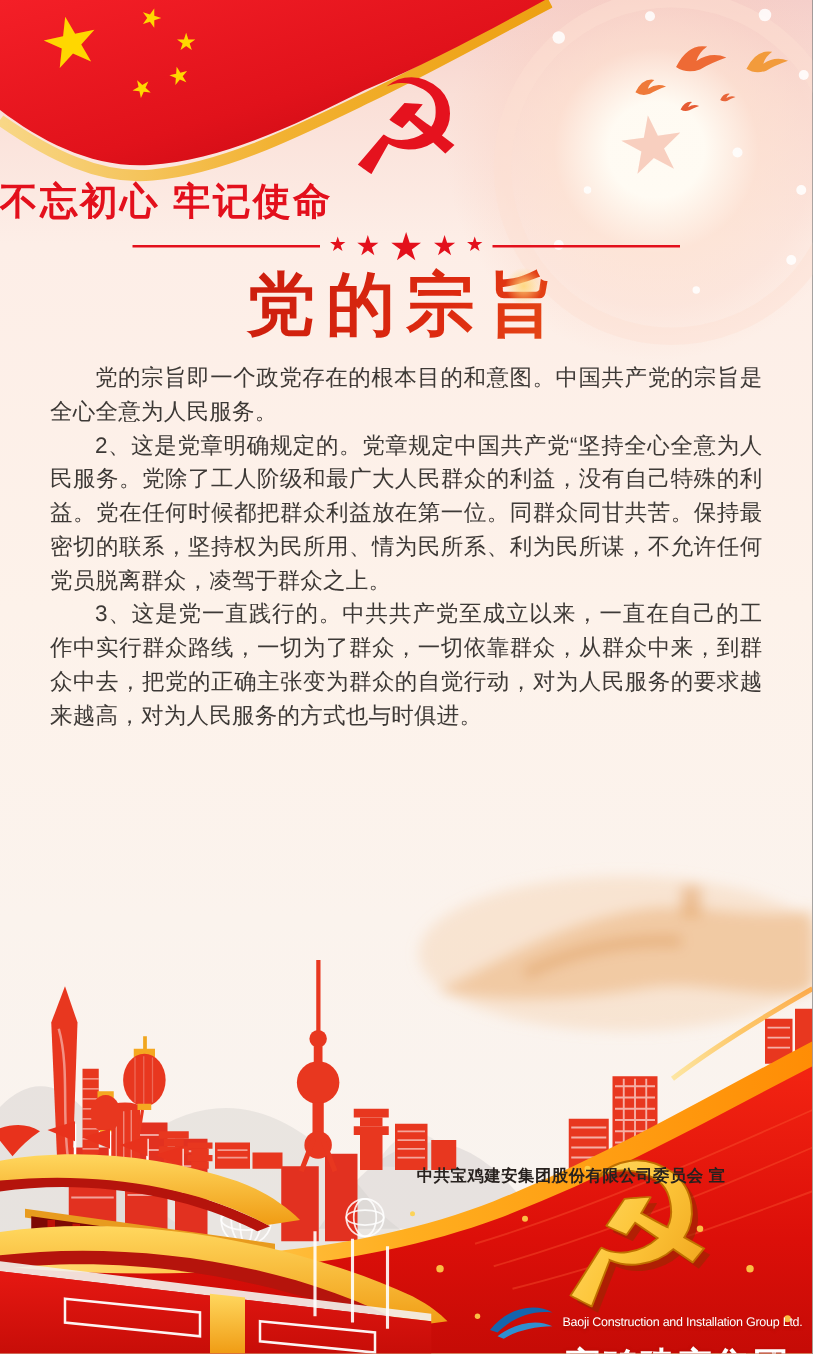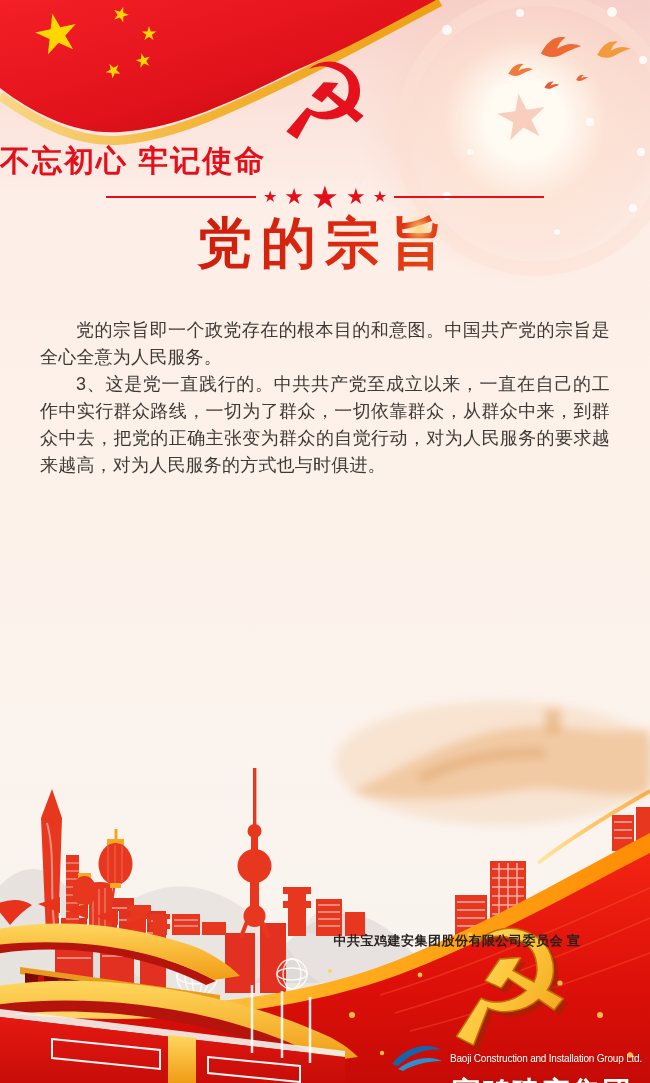--- a/index.html
+++ b/index.html
@@ -51,21 +51,20 @@
   }
   .title-sparkle{
     position:absolute;left:404px;top:214px;width:30px;height:30px;border-radius:50%;
     background:radial-gradient(circle,rgba(255,214,120,.9),rgba(255,214,120,0) 70%);
   }
   
   .body-text{
     position:absolute;left:40px;top:289px;width:570px;
     font-size:18px;line-height:27px;letter-spacing:.2px;color:#3d3936;
     text-align:justify;
-    margin-top:28px;
   }
   .body-text p{margin:0;text-indent:2em;}
   
   .bottom-art{position:absolute;left:0;bottom:0;}
   
   .committee{
     position:absolute;left:262px;top:932px;width:390px;text-align:center;
     font-size:13px;font-weight:bold;color:#27211e;letter-spacing:.5px;
   }
   .company-cn{
@@ -156,20 +155,21 @@
     <span class="star star-md">★</span>
     <span class="star star-sm">★</span>
     <span class="line"></span>
   </div>
 
   <div class="title">党的宗旨</div>
   <div class="title-sparkle"></div>
 
   <div class="body-text">
     <p>党的宗旨即一个政党存在的根本目的和意图。中国共产党的宗旨是全心全意为人民服务。</p>
+    <p>2、这是党章明确规定的。党章规定中国共产党“坚持全心全意为人民服务。党除了工人阶级和最广大人民群众的利益，没有自己特殊的利益。党在任何时候都把群众利益放在第一位。同群众同甘共苦。保持最密切的联系，坚持权为民所用、情为民所系、利为民所谋，不允许任何党员脱离群众，凌驾于群众之上。</p>
     <p>3、这是党一直践行的。中共共产党至成立以来，一直在自己的工作中实行群众路线，一切为了群众，一切依靠群众，从群众中来，到群众中去，把党的正确主张变为群众的自觉行动，对为人民服务的要求越来越高，对为人民服务的方式也与时俱进。</p>
   </div>
 
   <svg class="bottom-art" width="650" height="400" viewBox="0 0 650 400">
     <defs>
       <filter id="soft" x="-30%" y="-30%" width="160%" height="160%">
           <feGaussianBlur stdDeviation="5"></feGaussianBlur>
         </filter>
       <linearGradient id="ribGold" x1="0" y1="0" x2="1" y2="0">
         <stop offset="0" stop-color="#ffdf7a"></stop>

